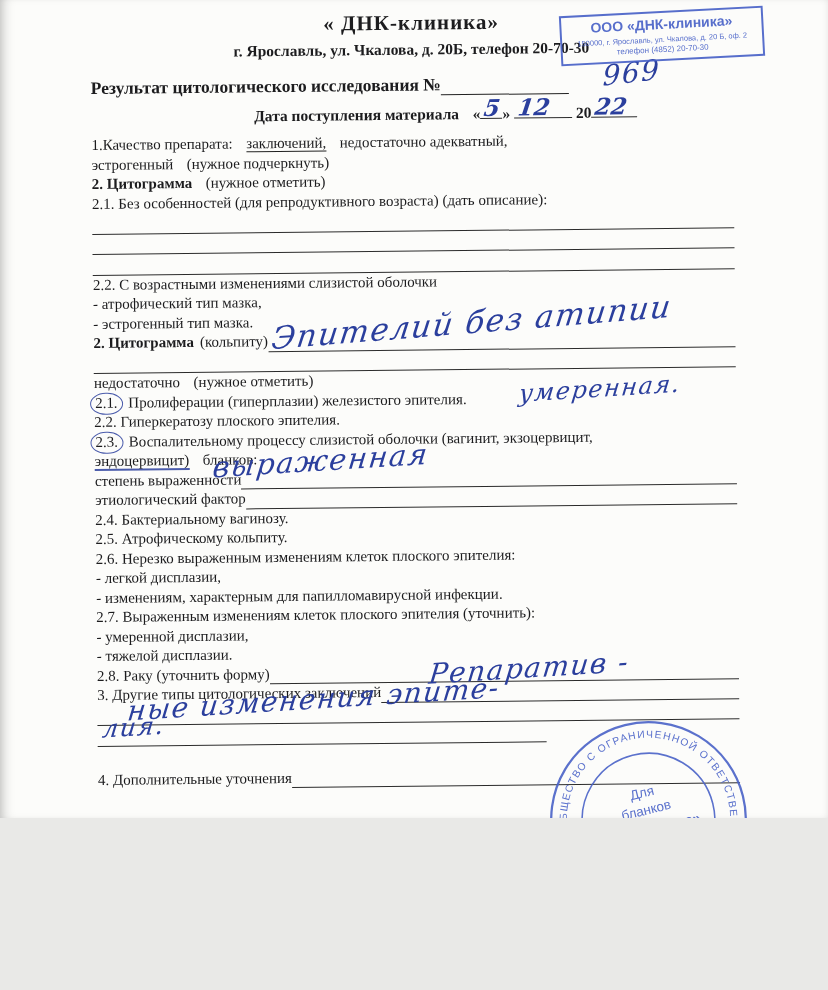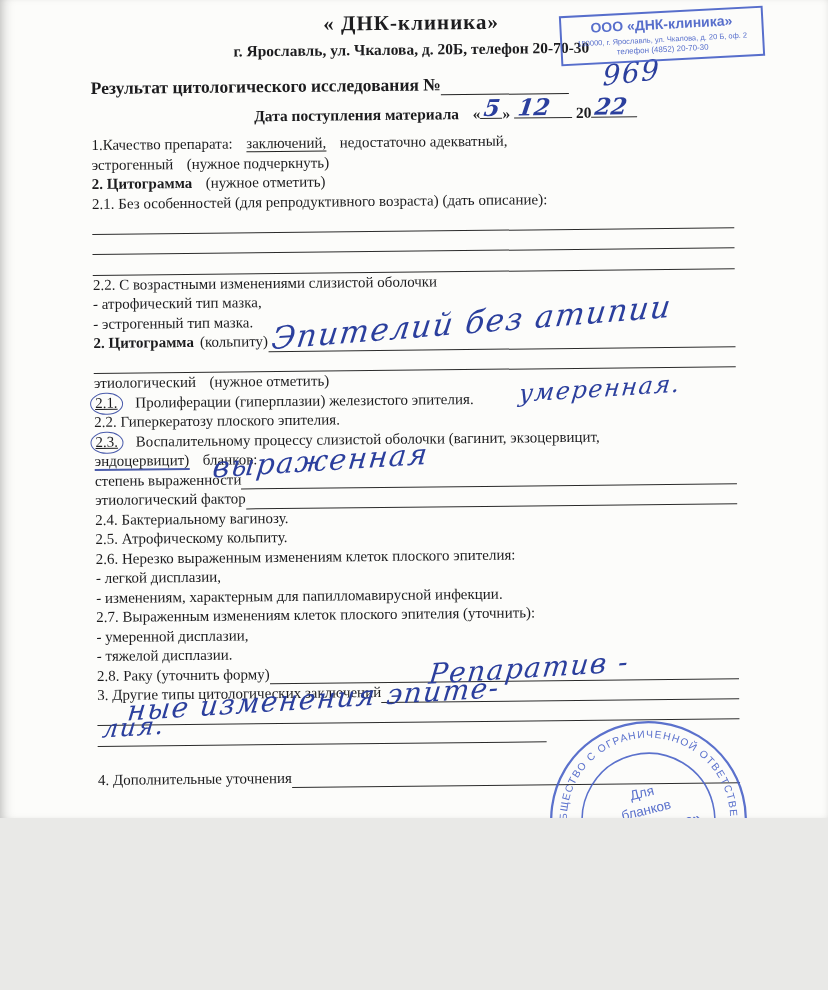--- a/index.html
+++ b/index.html
@@ -30,21 +30,21 @@
   
   .hw { font-family:"DejaVu Serif", serif; font-style:italic; color:#2b3f9d; }
   .hw-abs { position:absolute; display:inline-block; white-space:nowrap;
             font-family:"DejaVu Serif", serif; font-style:italic; color:#2b3f9d;
             transform:rotate(-3deg) skewX(-10deg); letter-spacing:1.5px; }
   .slot { display:inline-block; border-bottom:1.4px solid #2b2b2b; position:relative; height:16px; vertical-align:baseline; }
   .slot .hw { position:absolute; left:4px; bottom:-3px; font-size:23px; transform:skewX(-8deg); display:inline-block; }
   .slot.w22 { width:22px; } .slot.w58 { width:58px; } .slot.w46 { width:46px; }
   .exam .slot .hw { font-size:25px; }
   .ink-oval { display:inline-block; border:1.7px solid rgba(43,63,157,.85); border-radius:50%;
-              padding:0 4px 1px; margin:-2px 9px -2px -4px;text-decoration:underline; }
+              padding:0 4px 1px; margin:-2px 2px -2px -4px; }
   .ink-u { border-bottom:2px solid rgba(43,63,157,.85); }
 
   
   .corner-stamp { position:absolute; left:560px; top:11px; width:188px; transform:rotate(-3deg);
                   border:2.5px solid #4a63c8; padding:3px 6px 5px; color:#4a63c8; text-align:center;
                   font-family:"Liberation Sans", sans-serif; opacity:.92; }
   .cs1 { font-weight:bold; font-size:14px; }
   .cs2 { font-size:7.5px; margin-top:3px; }
   .cs3 { font-size:8px; margin-top:1px; }
 
@@ -110,21 +110,21 @@
       <div class="line">- атрофический тип мазка,</div>
       <div class="line">- эстрогенный тип мазка.</div>
       <div class="line flex">
         <span class="b">2. Цитограмма</span>
         <span class="gap2"></span>
         <span>(кольпиту)</span>
         <span class="fill"></span>
       </div>
       <div class="rule"></div>
       <div class="line">
-        <span>этиологический</span>
+        <span>недостаточно</span>
         <span class="gap2"></span>
         <span>(нужное отметить)</span>
       </div>
       <div class="line">
         <span class="ink-oval"><span>2.1.</span></span>
         <span>Пролиферации   (гиперплазии) железистого эпителия.</span>
       </div>
       <div class="line">2.2. Гиперкератозу  плоского эпителия.</div>
       <div class="line">
         <span class="ink-oval"><span>2.3.</span></span>

